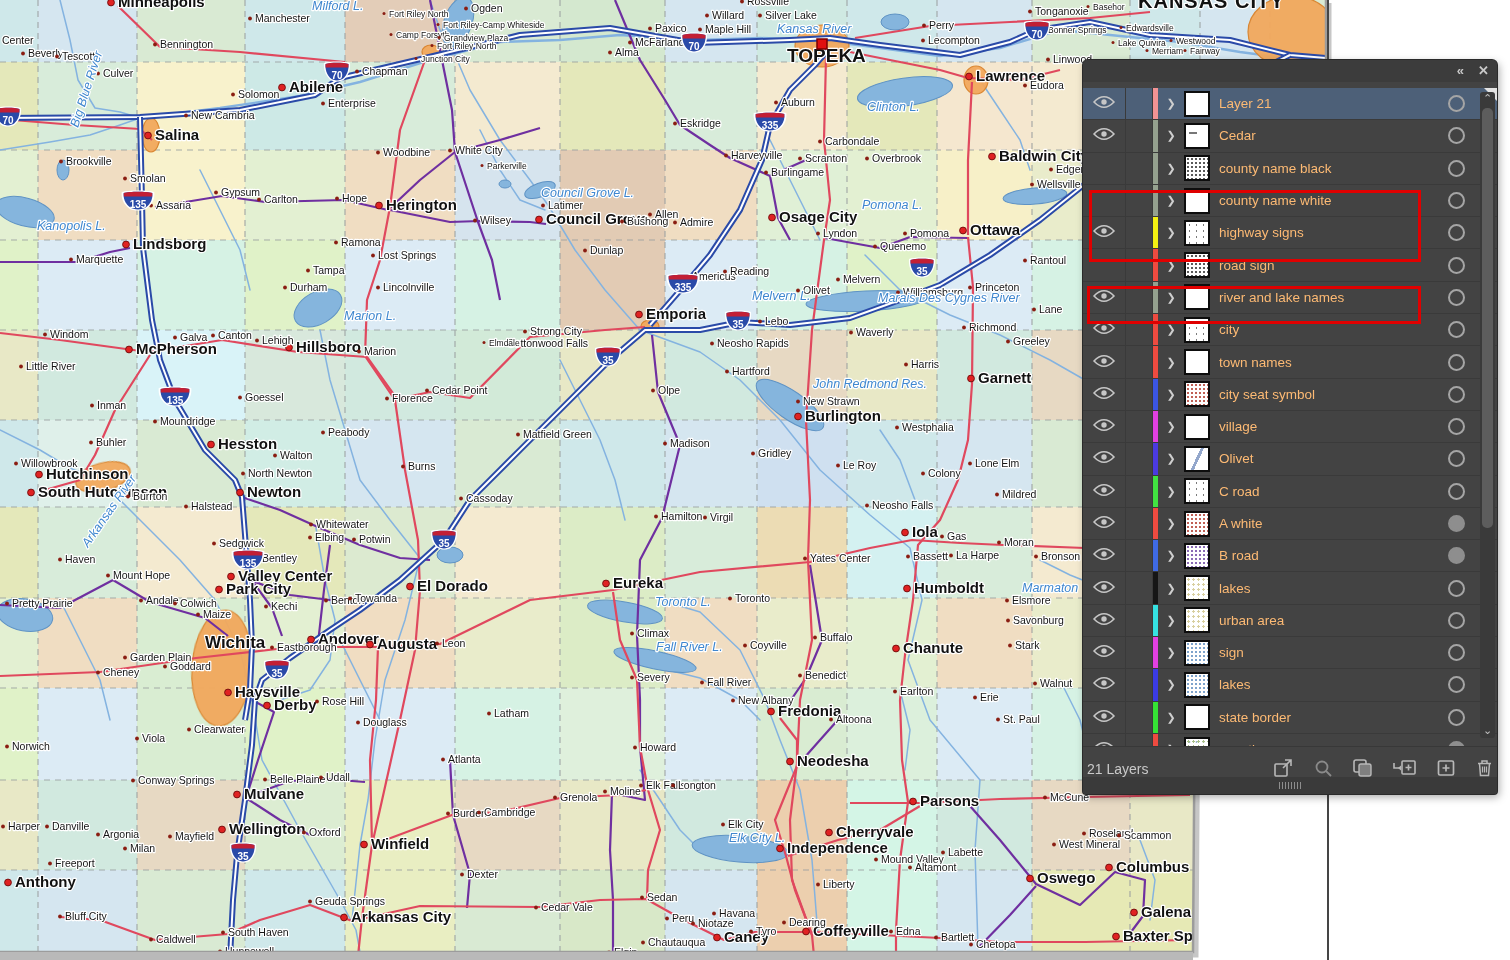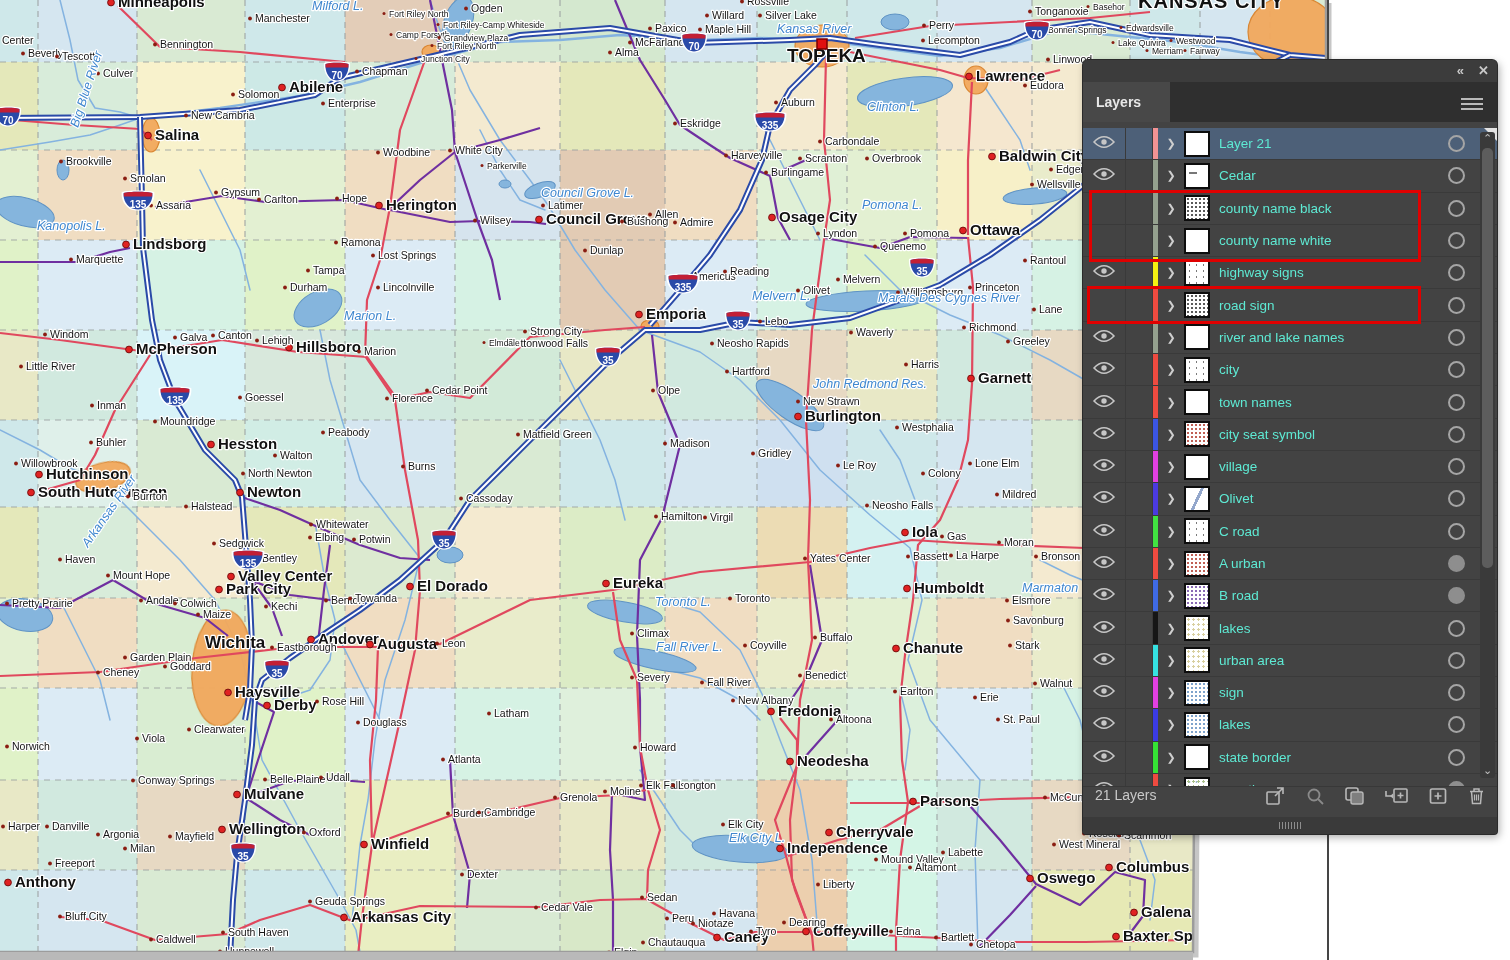--- a/index.html
+++ b/index.html
@@ -28,29 +28,29 @@
   .thumb{width:22px;height:22px;background:#fff;border:2px solid #0d0d0d;margin-right:9px;flex:none;}
   .sp-dark{background-image:radial-gradient(#5a5a5a 0.8px, transparent 1px);background-size:4px 4px;}
   .sp-sparse{background-image:radial-gradient(#7a7a7a 0.7px, transparent 0.9px);background-size:7px 6px;}
   .sp-red{background-image:radial-gradient(#c06055 1px, transparent 1.2px);background-size:4px 4px;}
   .sp-purple{background-image:radial-gradient(#8a6ab5 1px, transparent 1.2px);background-size:4px 4px;}
   .sp-blue{background-image:radial-gradient(#7da3cc 1px, transparent 1.2px);background-size:4px 4px;}
   .sp-faint{background-image:radial-gradient(#d8cf9e 1px, transparent 1.2px);background-size:5px 5px;}
   .sp-multi{background-image:radial-gradient(#a8bf88 1px, transparent 1.2px),radial-gradient(#9db5cc 1px, transparent 1.2px);background-size:5px 5px,7px 6px;}
   .sp-dash{background-image:linear-gradient(to right,#777 0 8px, transparent 8px);background-size:12px 2px;background-repeat:no-repeat;background-position:3px 7px;}
   .sp-curve{background-image:linear-gradient(115deg, transparent 46%, #93a7cc 46%, #93a7cc 56%, transparent 56%);}
-  .lname{flex:1;color:#5eead4;font-size:13.5px;white-space:nowrap;overflow:hidden;}
+  .lname{flex:1;color:#fdba74;font-size:13.5px;white-space:nowrap;overflow:hidden;}
   .target{width:13px;height:13px;border:2px solid #a5a5a5;border-radius:50%;margin:0 14px 0 8px;flex:none;}
   .target.filled{background:#8e8e8e;border-color:#8e8e8e;}
   .sel-tri{position:absolute;right:0;top:0;width:0;height:0;border-top:13px solid #e3e3e3;border-left:13px solid transparent;}
   #pscroll{position:absolute;right:2px;top:10px;bottom:8px;width:15px;background:#3a3a3a;border-radius:3px;
            display:flex;flex-direction:column;align-items:center;}
   #pscroll .arr{color:#c2c2c2;font-size:11px;line-height:12px;height:14px;}
   #pthumb{width:11px;background:#5d5d5d;border-radius:5px;flex:none;height:420px;margin:2px 0;}
-  #pstatus{height:30px;display:flex;align-items:flex-start;padding:0 12px;border-top:1px solid #383838;}
+  #pstatus{height:30px;display:flex;align-items:flex-end;padding:0 4px;border-top:1px solid #383838;}
   #pstatus .stext{color:#c9c9c9;font-size:14px;flex:none;}
   #pstatus .sicons{flex:1;display:flex;justify-content:flex-end;gap:20px;align-items:center;}
   #pstatus svg{display:block;}
   #pgrip{height:17px;background:#3a3a3a;border-radius:0 0 3px 3px;display:flex;align-items:center;justify-content:center;gap:2px;}
   #pgrip i{display:block;width:1px;height:7px;background:#8d8d8d;}
   .annot{position:absolute;border:3px solid #e00000;pointer-events:none;}
 </style>
 </head>
 <body>
 
@@ -1004,28 +1004,20 @@
     </svg>
   <div id="winline" style="left: 1327px;"></div>
 
   <div id="panel">
     <div id="ptitle">
       <div class="wicons">
         <span>«</span>
         <span>✕</span>
       </div>
     </div>
-    <div id="ptabs">
-      <div id="tab-layers">Layers</div>
-      <div id="pmenu">
-          <div></div>
-          <div></div>
-          <div></div>
-        </div>
-    </div>
     <div id="plist">
       <div id="rows-holder">
           <div class="lrow sel">
             <div class="cell-eye">
               <span><svg width="22" height="14" viewBox="0 0 22 14">
                   <path d="M1 7 Q11 -3.5 21 7 Q11 17.5 1 7 Z" fill="none" stroke="#c6c6c6" stroke-width="1.6"></path>
                   <circle cx="11" cy="7" r="2.7" fill="#c6c6c6"></circle>
                 </svg></span>
             </div>
             <div class="cell-lock"></div>
@@ -1193,21 +1185,21 @@
             <div class="cell-eye">
               <span><svg width="22" height="14" viewBox="0 0 22 14">
                   <path d="M1 7 Q11 -3.5 21 7 Q11 17.5 1 7 Z" fill="none" stroke="#c6c6c6" stroke-width="1.6"></path>
                   <circle cx="11" cy="7" r="2.7" fill="#c6c6c6"></circle>
                 </svg></span>
             </div>
             <div class="cell-lock"></div>
             <div class="cbar" style="background:#ee4b40"></div>
             <div class="chev">❯</div>
             <div class="thumb sp-red"></div>
-            <div class="lname">A urban</div>
+            <div class="lname">A white</div>
             <div class="target filled"></div>
           </div>
           <div class="lrow">
             <div class="cell-eye">
               <span><svg width="22" height="14" viewBox="0 0 22 14">
                   <path d="M1 7 Q11 -3.5 21 7 Q11 17.5 1 7 Z" fill="none" stroke="#c6c6c6" stroke-width="1.6"></path>
                   <circle cx="11" cy="7" r="2.7" fill="#c6c6c6"></circle>
                 </svg></span>
             </div>
             <div class="cell-lock"></div>

